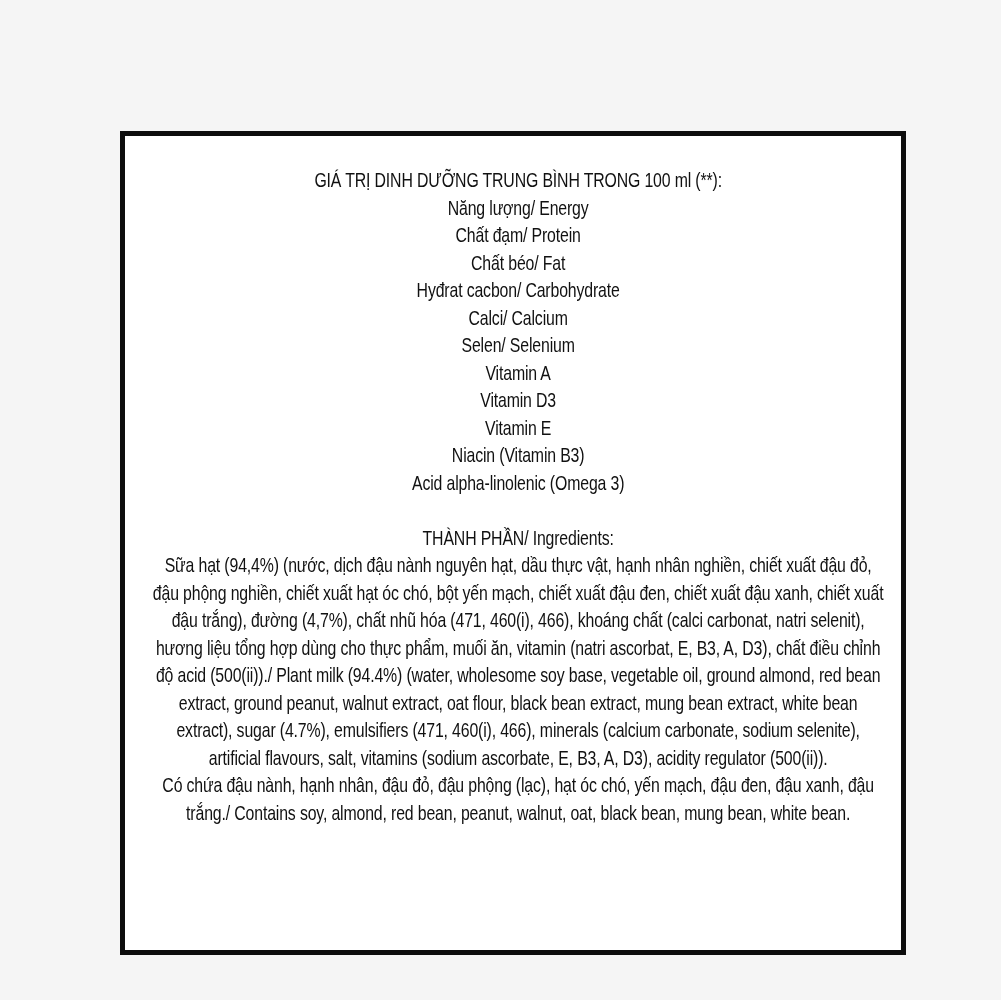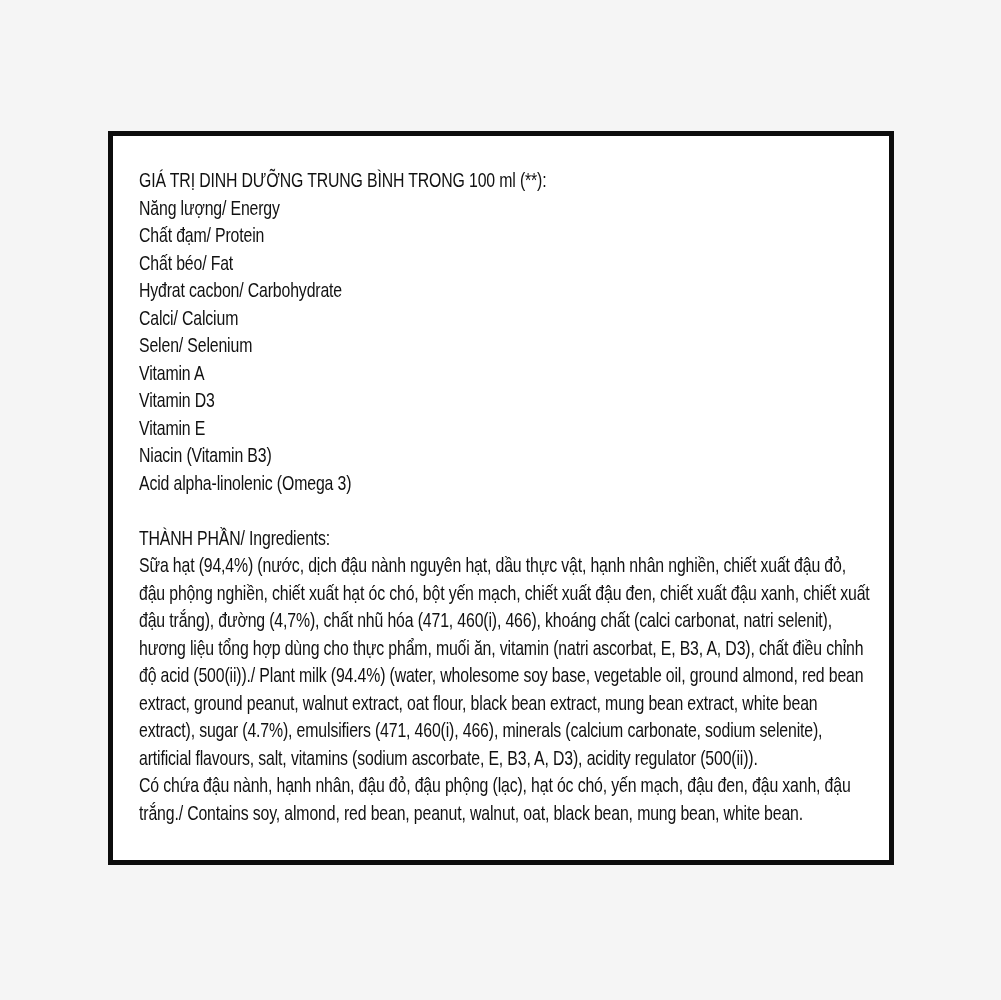--- a/index.html
+++ b/index.html
@@ -6,23 +6,24 @@
     --bg:#f5f5f5; --panel:#ffffff; --border:#0d0d0d; --ink:#111111;
   }
   html,body{margin:0;padding:0;}
   body{
     width:1001px;height:1000px;position:relative;overflow:hidden;
     background:var(--bg);
     font-family:"Liberation Sans","DejaVu Sans",sans-serif;
     color:var(--ink);
   }
   .label-panel{
-    position:absolute;left:108px;top:131px;width:786px;height:734px;
+    position:absolute;left:120px;top:131px;width:786px;height:824px;
     box-sizing:border-box;background:var(--panel);
     border:5px solid var(--border);
+    text-align:center;
   }
   .label-content{
     box-sizing:border-box;width:100%;height:100%;
     padding:30px 16px 0 26px;overflow:hidden;
   }
   
   .condensed{
     width:132.5%;
     transform:scaleX(0.755);
     transform-origin:0 0;

